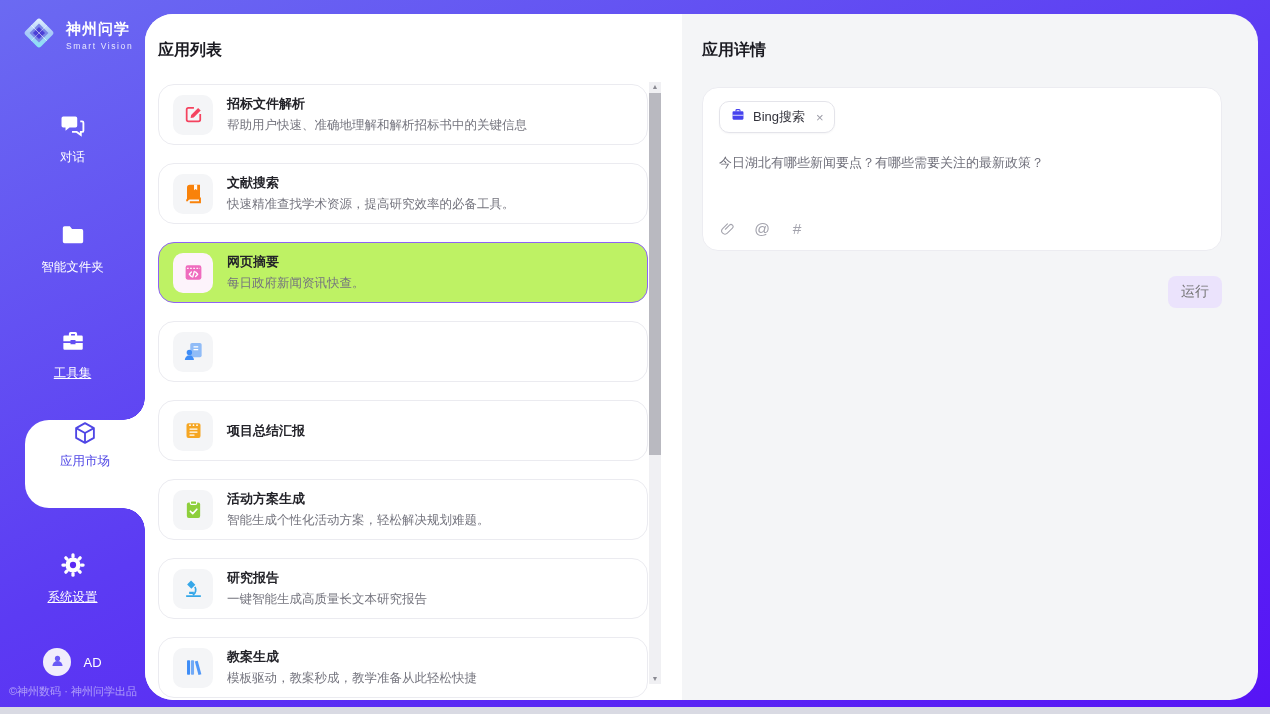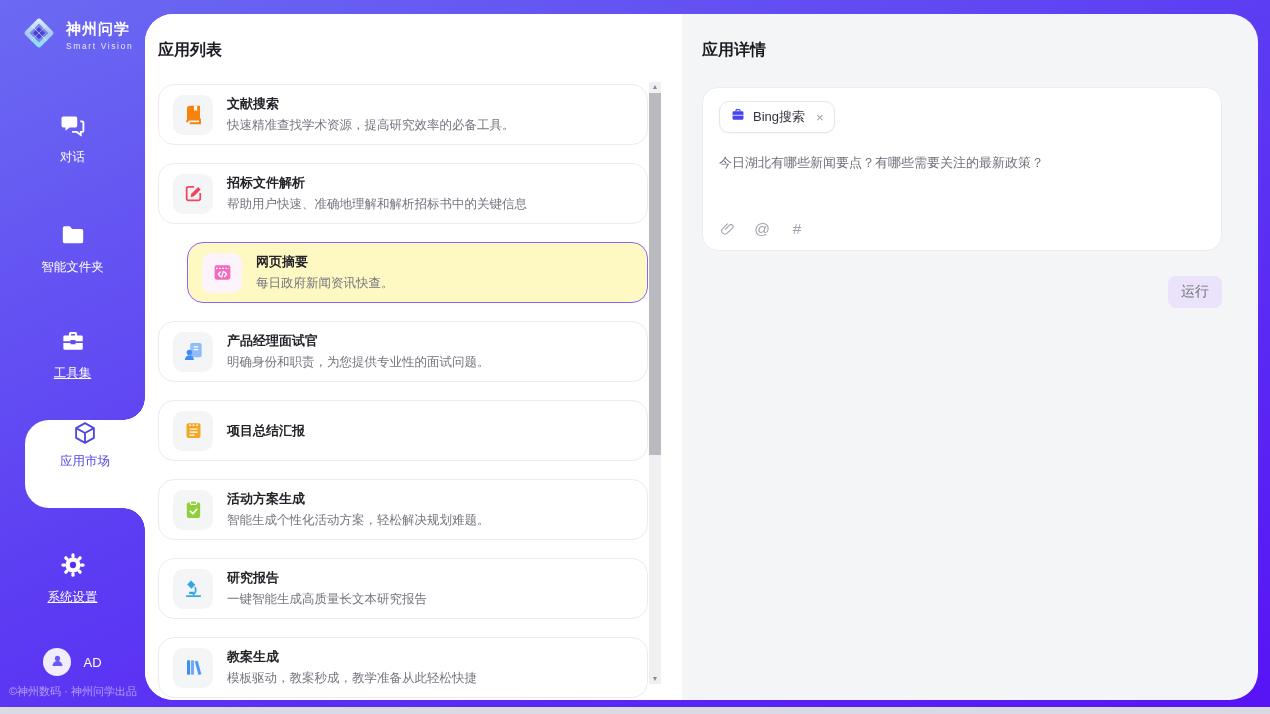--- a/index.html
+++ b/index.html
@@ -15,21 +15,21 @@
   .list-panel { width:537px; background:#ffffff; position:relative; flex:none; }
   .detail-panel { flex:1; padding:26px 36px 0 20px; }
 
   .panel-title { font-size:16px; font-weight:bold; color:#1b1b22; }
   .list-panel .panel-title { position:absolute; left:13px; top:26px; }
 
   
   .list { position:absolute; left:13px; top:70px; width:490px; bottom:0; overflow:hidden; }
   .card { display:flex; align-items:center; gap:14px; height:61px; margin-bottom:18px;
           padding:0 14px; background:#fff; border:1px solid #ebebf0; border-radius:16px; cursor:pointer; }
-  .card.selected { background:#fef9c3; border:1.5px solid #8f62f8;margin-left:29px; }
+  .card.selected { background:#bef264; border:1.5px solid #8f62f8; }
   .icon-tile { width:40px; height:40px; border-radius:10px; background:#f4f5f7;
                display:flex; align-items:center; justify-content:center; flex:none; }
   .card.selected .icon-tile { background:#fdf3fb; }
   .icon-tile svg { width:21px; height:21px; }
   .card-text { display:flex; flex-direction:column; }
   .card-title { font-size:13px; font-weight:bold; color:#232329; }
   .card-desc { font-size:12.5px; color:#74747e; margin-top:4px; }
 
   
   .scrollbar { position:absolute; right:21px; top:68px; bottom:16px; width:12px; background:#f0f0f3; }
@@ -195,43 +195,43 @@
 
   <div class="surface">
 
     <section class="list-panel">
       <h2 class="panel-title">应用列表</h2>
       <div class="list" id="card-root">
           <div class="card">
     <span class="icon-tile">
               <span style="display: inline-flex;">
                 <svg viewBox="0 0 24 24">
+                  <path fill="none" stroke="#f4435f" stroke-width="2" d="M12.5 4.3H6.2a2 2 0 0 0-2 2v11.5a2 2 0 0 0 2 2h11.5a2 2 0 0 0 2-2v-6.3"></path>
+                  <path fill="#f4435f" d="m9.3 12.6 8-8 2.9 2.9-8 8-3.5.6z"></path>
+                </svg>
+              </span>
+            </span>
+    <span class="card-text">
+      <span class="card-title">招标文件解析</span>
+      <span class="card-desc">帮助用户快速、准确地理解和解析招标书中的关键信息</span>
+    </span>
+  </div>
+          <div class="card">
+    <span class="icon-tile">
+              <span style="display: inline-flex;">
+                <svg viewBox="0 0 24 24">
                   <path fill="#f9820a" d="M4.6 5.2A3.2 3.2 0 0 1 7.8 2h11.6v15.7H7.8a3.2 3.2 0 0 0-3.2 3.1z"></path>
                   <path fill="#fff" opacity="0.95" d="M12.6 2h3.6v6.2l-1.8-1.4-1.8 1.4z"></path>
                   <path fill="none" stroke="#f9820a" stroke-width="2.2" d="M4.6 20.8a3.2 3.2 0 0 1 3.2-3.1h11.6V22H7.8"></path>
                 </svg>
               </span>
             </span>
     <span class="card-text">
       <span class="card-title">文献搜索</span>
       <span class="card-desc">快速精准查找学术资源，提高研究效率的必备工具。</span>
-    </span>
-  </div>
-          <div class="card">
-    <span class="icon-tile">
-              <span style="display: inline-flex;">
-                <svg viewBox="0 0 24 24">
-                  <path fill="none" stroke="#f4435f" stroke-width="2" d="M12.5 4.3H6.2a2 2 0 0 0-2 2v11.5a2 2 0 0 0 2 2h11.5a2 2 0 0 0 2-2v-6.3"></path>
-                  <path fill="#f4435f" d="m9.3 12.6 8-8 2.9 2.9-8 8-3.5.6z"></path>
-                </svg>
-              </span>
-            </span>
-    <span class="card-text">
-      <span class="card-title">招标文件解析</span>
-      <span class="card-desc">帮助用户快速、准确地理解和解析招标书中的关键信息</span>
     </span>
   </div>
           <div class="card selected">
     <span class="icon-tile">
               <span style="display: inline-flex;">
                 <svg viewBox="0 0 24 24">
                   <rect x="3" y="3.8" width="18" height="16.4" rx="2.4" fill="#ef6bbe"></rect>
                   <path stroke="#fff" stroke-width="1.3" stroke-dasharray="2 1.6" d="M4.5 7.3h15" opacity="0.9"></path>
                   <g stroke="#fff" stroke-width="1.5" fill="none" stroke-linecap="round" stroke-linejoin="round">
                     <path d="m9.6 11.4-2.4 2.6 2.4 2.6M14.4 11.4l2.4 2.6-2.4 2.6M12.9 10.8l-1.8 6.4"></path>
@@ -250,24 +250,20 @@
                 <svg viewBox="0 0 24 24">
                   <rect x="8.3" y="2.4" width="13" height="16.2" rx="2" fill="#3e8df7" opacity="0.55"></rect>
                   <g stroke="#fff" stroke-width="1.4">
                     <path d="M12 6.6h5.4M12 9.8h5.4"></path>
                   </g>
                   <circle cx="7.3" cy="13" r="3.1" fill="#3e8df7"></circle>
                   <path fill="#3e8df7" d="M2.1 21.6a5.2 5.2 0 0 1 10.4 0z"></path>
                 </svg>
               </span>
             </span>
-    <span class="card-text">
-      <span class="card-title">产品经理面试官</span>
-      <span class="card-desc">明确身份和职责，为您提供专业性的面试问题。</span>
-    </span>
   </div>
           <div class="card">
     <span class="icon-tile">
               <span style="display: inline-flex;">
                 <svg viewBox="0 0 24 24">
                   <rect x="4" y="3.6" width="16" height="17" rx="2.2" fill="#f5a623"></rect>
                   <g fill="#fff">
                     <circle cx="8" cy="5.9" r="1"></circle>
                     <circle cx="12" cy="5.9" r="1"></circle>
                     <circle cx="16" cy="5.9" r="1"></circle>

